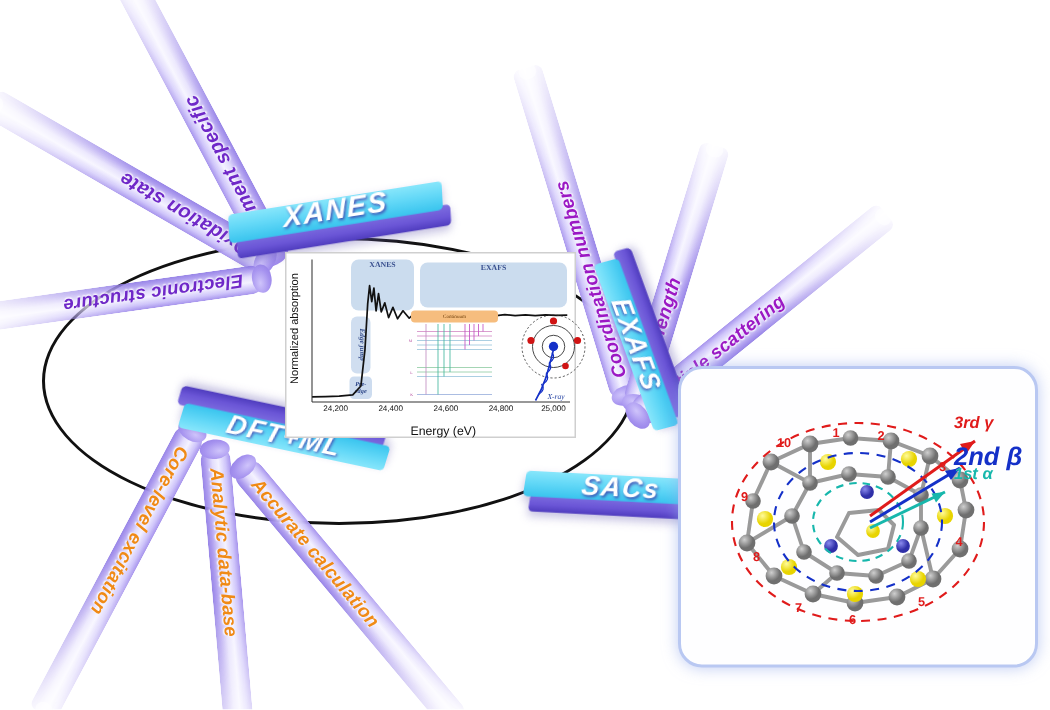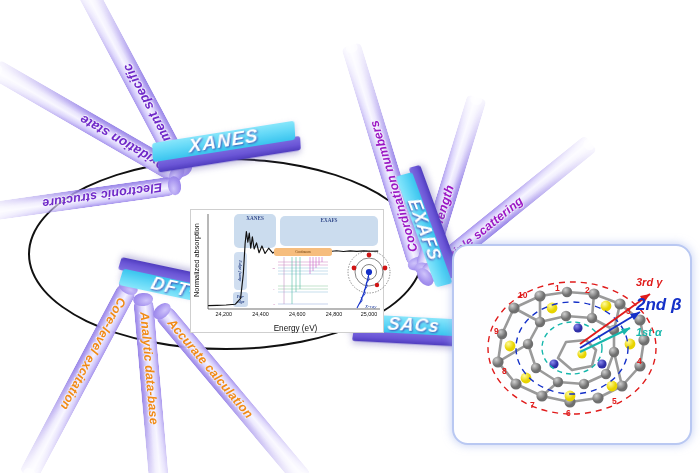--- a/index.html
+++ b/index.html
@@ -63,21 +63,21 @@
     text-shadow:1px 1px 2px rgba(60,40,160,.75);
   }
   .bar.curve{filter:drop-shadow(0 3px 3px rgba(110,100,180,.4));}
 
   
   #ellipse{position:absolute;left:28px;top:158px;width:392px;height:188px;
     border:2.2px solid #111;border-radius:50%;background:transparent;}
 
   
   #chart{position:absolute;left:190px;top:168px;width:192px;height:122px;
-    background:#fff;border:1px solid #cfcfcf;margin-top:41px;}
+    background:#fff;border:1px solid #cfcfcf;}
   #chart .ylab{
     position:absolute;left:-2px;top:0;height:100px;width:14px;
     writing-mode:vertical-rl;transform:rotate(180deg);
     display:flex;align-items:center;justify-content:center;
     font-size:7.4px;color:#111;
   }
   #chart .plot{position:absolute;left:17px;top:4px;right:3px;height:96px;}
   #chart .xlab{position:absolute;left:17px;right:0;bottom:-1px;text-align:center;font-size:8.2px;color:#111;}
   #chart .ticks{position:absolute;left:17px;right:0;bottom:12px;height:9px;}
   #chart .ticks span{position:absolute;font-size:5.4px;color:#111;transform:translateX(-50%);}
@@ -383,16 +383,16 @@
         <text x="76" y="162">7</text>
         <text x="48" y="128">8</text>
         <text x="40" y="88">9</text>
         <text x="64" y="52">10</text>
       </g>
     </svg>
 
 
     <div class="shell g" style="left:182px;top:14px;font-size:11px;margin-top:16px;">3rd  γ</div>
     <div class="shell b" style="left:182px;top:49px;font-size:17px;">2nd β</div>
-    <div class="shell a" style="left:182px;top:80px;font-size:11px;">1st  α</div>
+    <div class="shell a" style="left:182px;top:64px;font-size:11px;">1st  α</div>
   </div>
 
 </div>
 
 </body></html>

